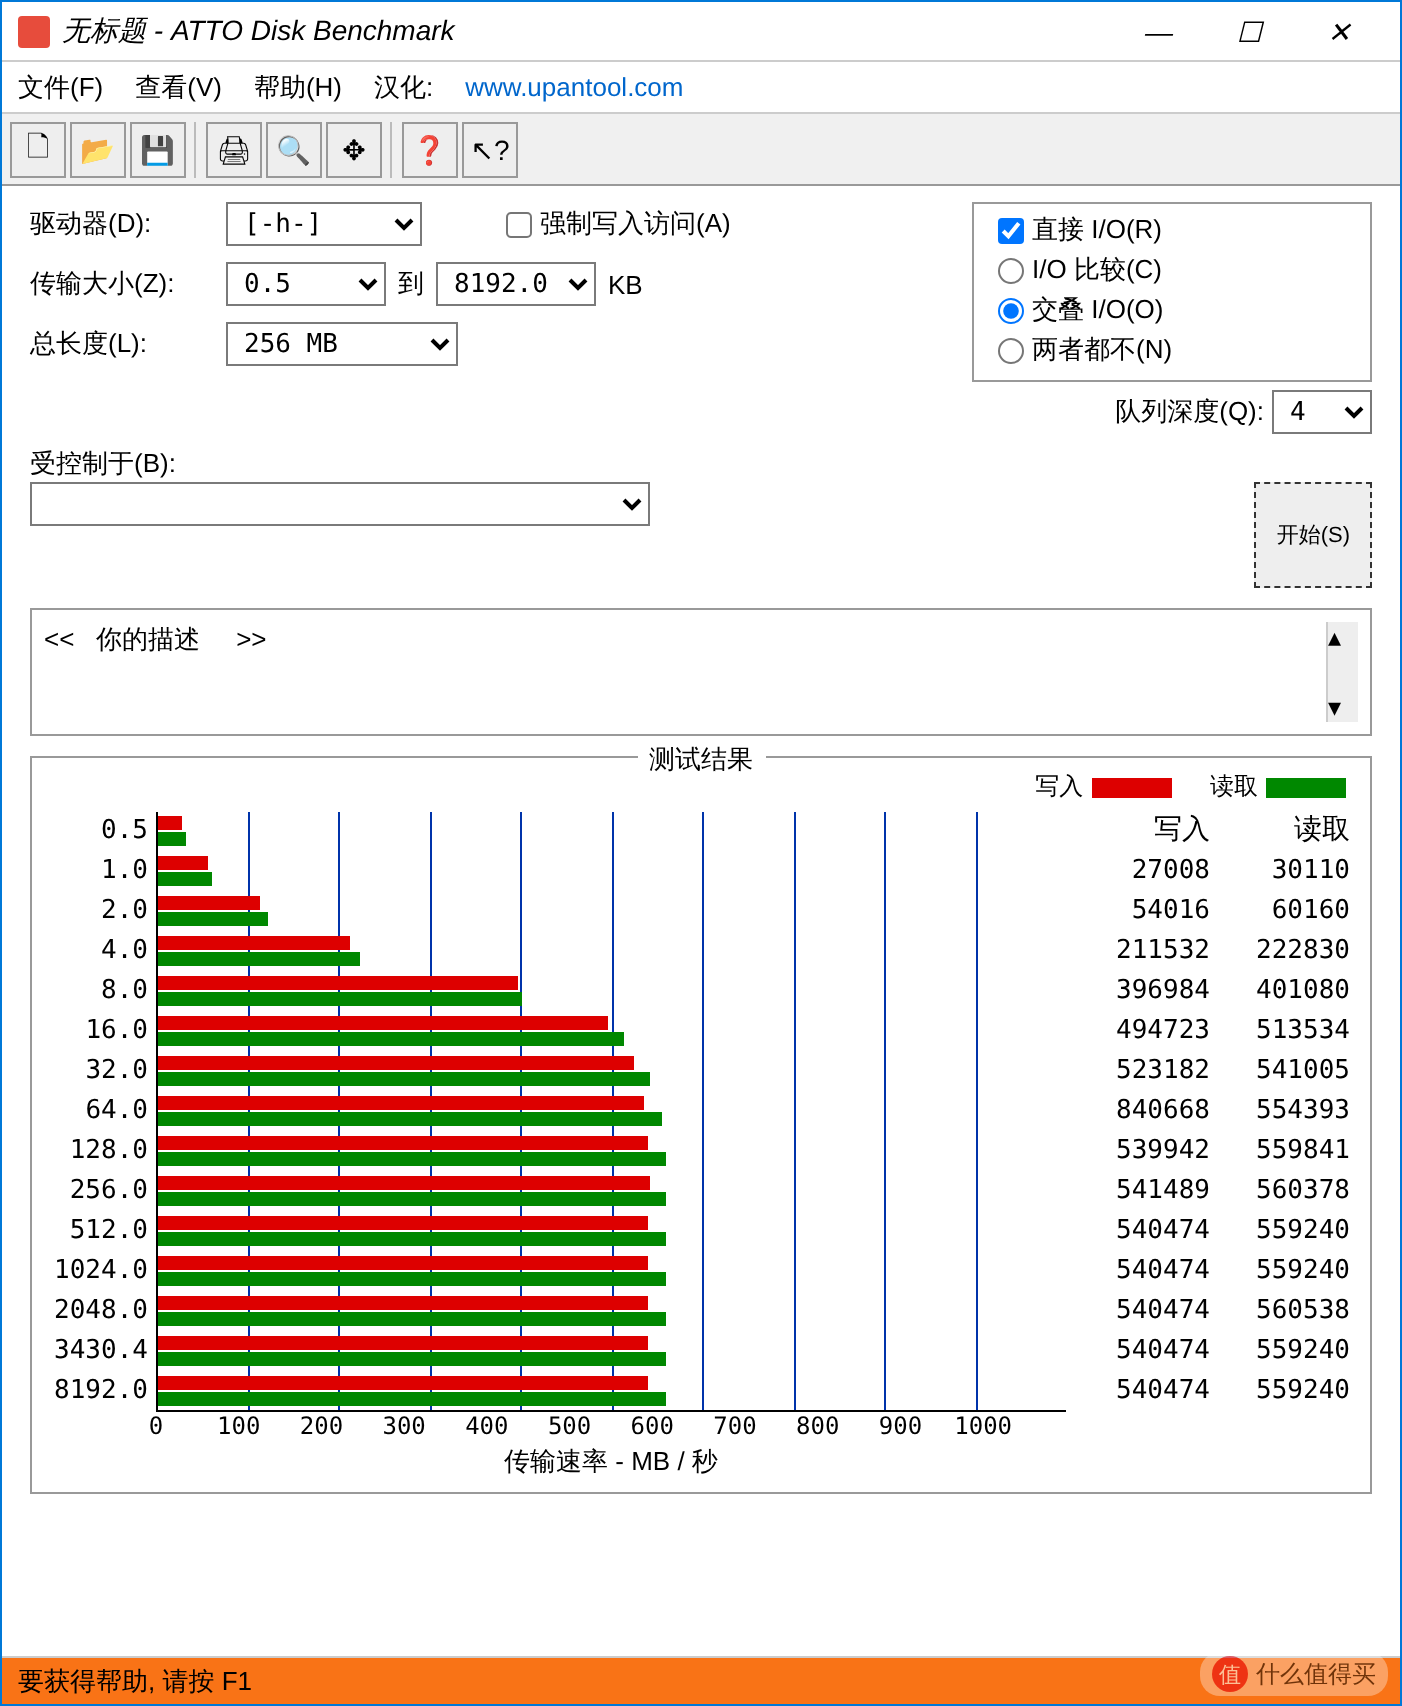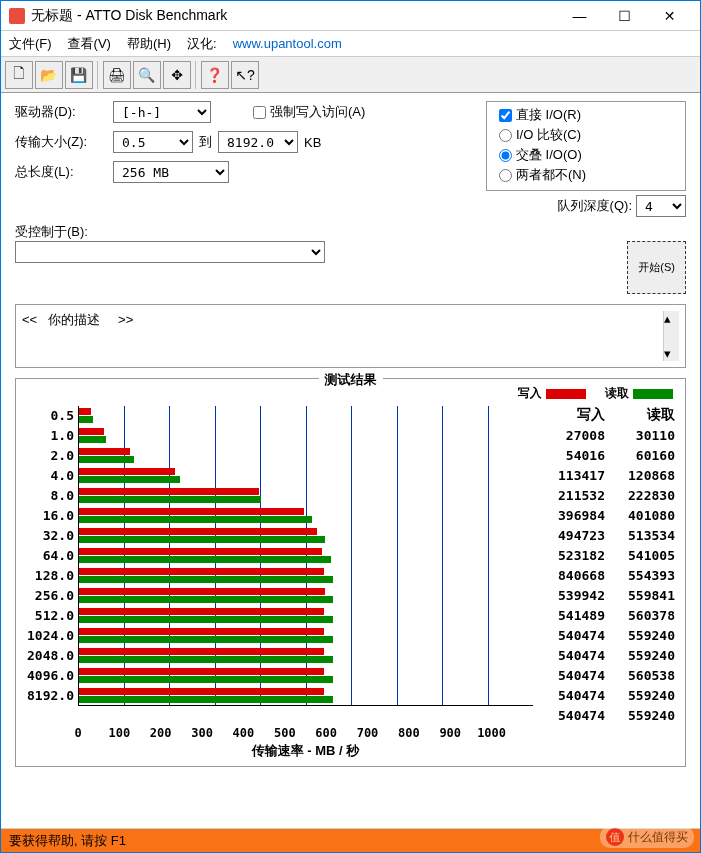--- a/index.html
+++ b/index.html
@@ -1,18 +1,18 @@
 <!DOCTYPE html>
 <html><head>
 <meta charset="utf-8">
 <style>
 * { box-sizing: border-box; margin: 0; padding: 0; }
 body { font-family: "Microsoft YaHei", SimSun, Arial, sans-serif; font-size: 13px; background: #fff; }
 .window { width: 701px; height: 853px; border: 1px solid #0078d7; background: #fff; position: relative; }
-.titlebar { height: 30px; background: #fff; display: flex; align-items: center; padding: 0 8px; border-bottom: 1px solid #ccc; }
+.titlebar { height: 30px; background: #fff; display: flex; align-items: center; padding: 0 8px; border-bottom: 1px solid #ccc; font-style: italic; }
 .titlebar .icon { width: 16px; height: 16px; background: #e74c3c; border-radius: 2px; margin-right: 6px; }
 .titlebar .title { flex: 1; font-size: 14px; color: #000; }
 .titlebar .winbtns { display: flex; }
 .titlebar .winbtn { width: 45px; height: 28px; display: flex; align-items: center; justify-content: center; font-size: 14px; }
 .menubar { height: 26px; display: flex; align-items: center; padding: 0 8px; border-bottom: 1px solid #ccc; gap: 16px; font-size: 13px; }
 .menubar span { cursor: default; }
 .menubar a { color: #0066cc; }
 .toolbar { height: 36px; border-bottom: 1px solid #999; display: flex; align-items: center; padding: 2px 4px; background: #f0f0f0; }
 .toolbar .tbtn { width: 28px; height: 28px; border: 1px solid #999; background: #eee; margin-right: 2px; display: flex; align-items: center; justify-content: center; font-size: 14px; }
 .toolbar .sep { width: 4px; height: 28px; border-left: 1px solid #bbb; margin: 0 2px; }
@@ -28,21 +28,21 @@
 .chk { display: flex; align-items: center; gap: 4px; }
 .chklabel { font-size: 13px; }
 .rightset { border: 1px solid #999; padding: 4px 12px; position: relative; }
 .radio-row { display: flex; align-items: center; gap: 4px; margin: 2px 0; }
 .qd { display: flex; align-items: center; gap: 4px; margin-top: 4px; justify-content: flex-end; }
 .controlled { margin-top: 6px; }
 .controlled select { width: 310px; }
 .startbtn { float: right; border: 1px dashed #333; padding: 18px 10px; font-size: 11px; background: #eee; }
 .desc { margin-top: 10px; border: 1px solid #999; padding: 6px; height: 64px; position: relative; display: flex; justify-content: space-between; }
 .desc .scroll { width: 16px; background: #eee; border-left: 1px solid #ccc; display: flex; flex-direction: column; justify-content: space-between; }
-.results { margin-top: 10px; border: 1px solid #999; padding: 4px 6px 6px 6px; position: relative; font-weight: bold; }
+.results { margin-top: 10px; border: 1px solid #999; padding: 4px 6px 6px 6px; position: relative; }
 .results-title { position: absolute; top: -8px; left: 50%; transform: translateX(-50%); background: #fff; padding: 0 6px; font-size: 13px; }
 .legend { text-align: right; margin: 2px 0 4px 0; font-size: 12px; }
 .legend .swatch { display: inline-block; width: 40px; height: 10px; vertical-align: middle; margin: 0 6px 0 4px; }
 .swatch.red { background: #d00; }
 .swatch.green { background: #080; }
 .chartarea { display: flex; }
 .ylabels { width: 56px; text-align: right; font-family: monospace; font-size: 13px; display: flex; flex-direction: column; }
 .ylabels div { height: 20px; line-height: 20px; padding-right: 4px; }
 .plot { flex: 1; position: relative; height: 320px; border-left: 1px solid #000; border-bottom: 1px solid #000; }
 .grid { position: absolute; inset: 0; display: flex; }
@@ -184,21 +184,21 @@
             <div>4.0</div>
             <div>8.0</div>
             <div>16.0</div>
             <div>32.0</div>
             <div>64.0</div>
             <div>128.0</div>
             <div>256.0</div>
             <div>512.0</div>
             <div>1024.0</div>
             <div>2048.0</div>
-            <div>4096.0</div>
+            <div>3430.4</div>
             <div>8192.0</div>
           </div>
         <div class="plot" style="height: 300px;">
           <div class="grid">
               <div></div>
               <div></div>
               <div></div>
               <div></div>
               <div></div>
               <div></div>
@@ -276,24 +276,20 @@
             <span>读取</span>
           </div>
           <div id="datarows">
               <div class="drow">
                 <span>27008</span>
                 <span>30110</span>
               </div>
               <div class="drow">
                 <span>54016</span>
                 <span>60160</span>
-              </div>
-              <div class="drow">
-                <span>113417</span>
-                <span>120868</span>
               </div>
               <div class="drow">
                 <span>211532</span>
                 <span>222830</span>
               </div>
               <div class="drow">
                 <span>396984</span>
                 <span>401080</span>
               </div>
               <div class="drow">

